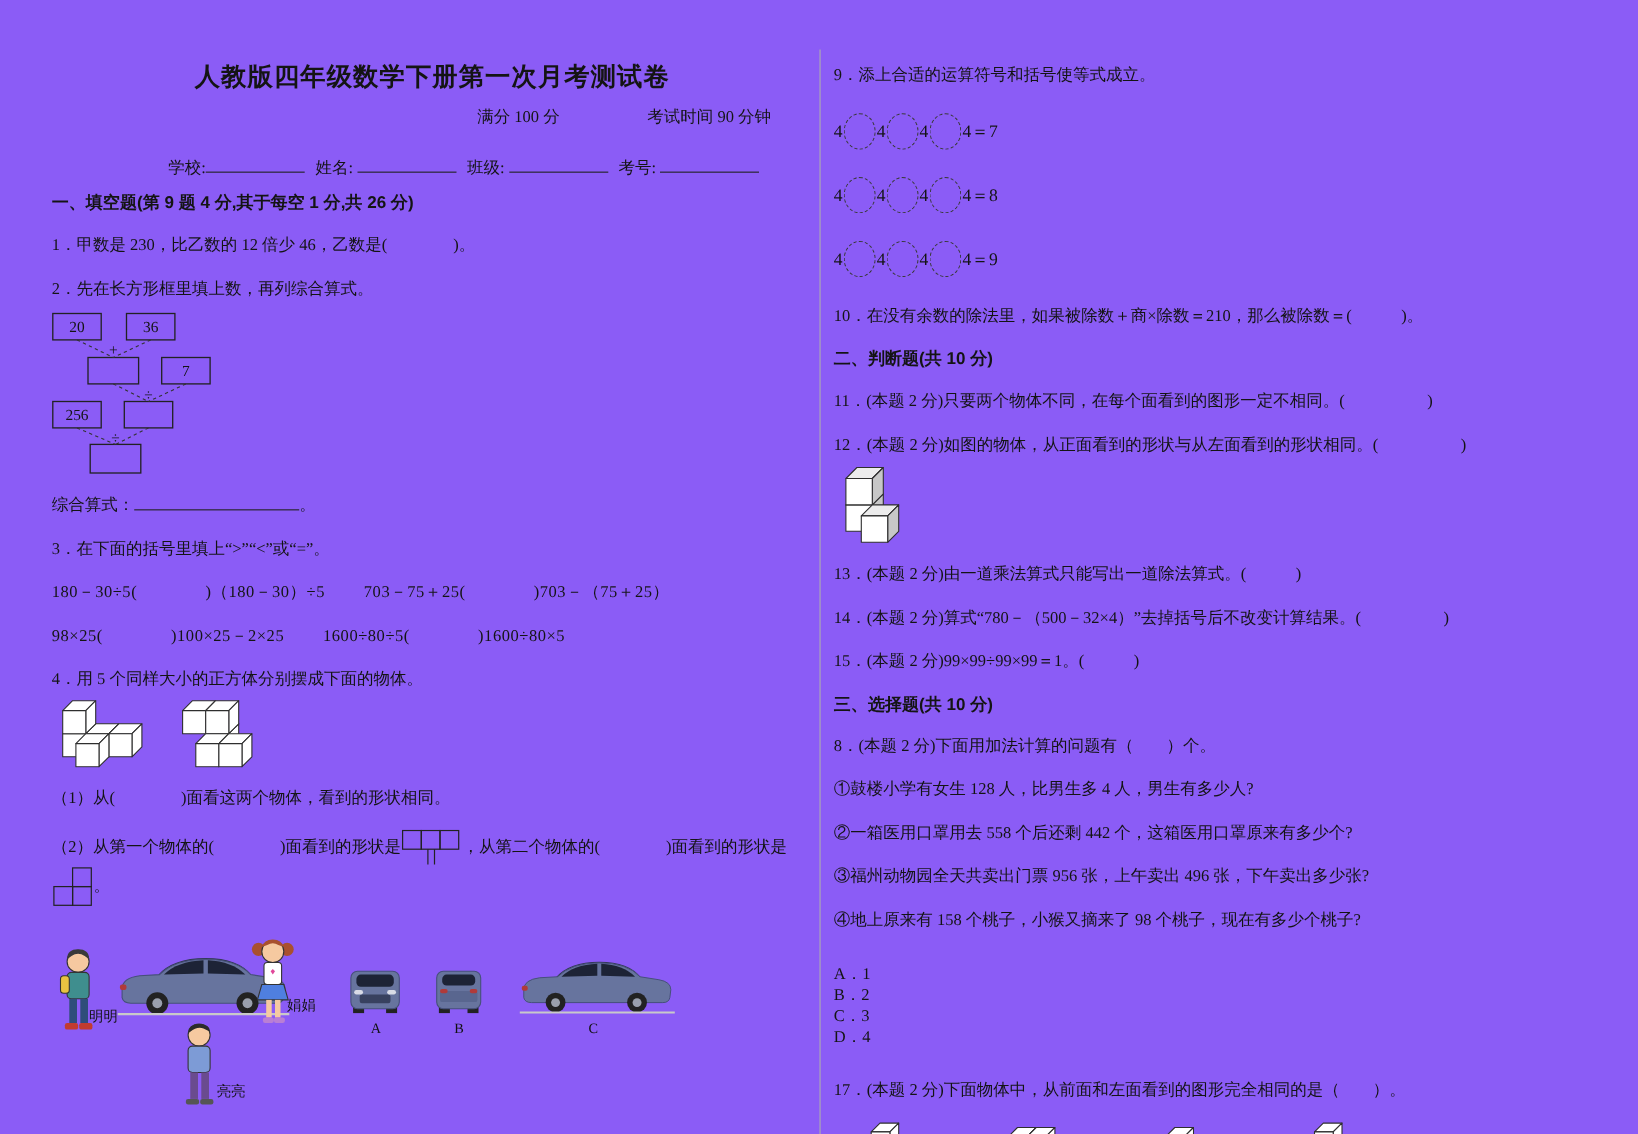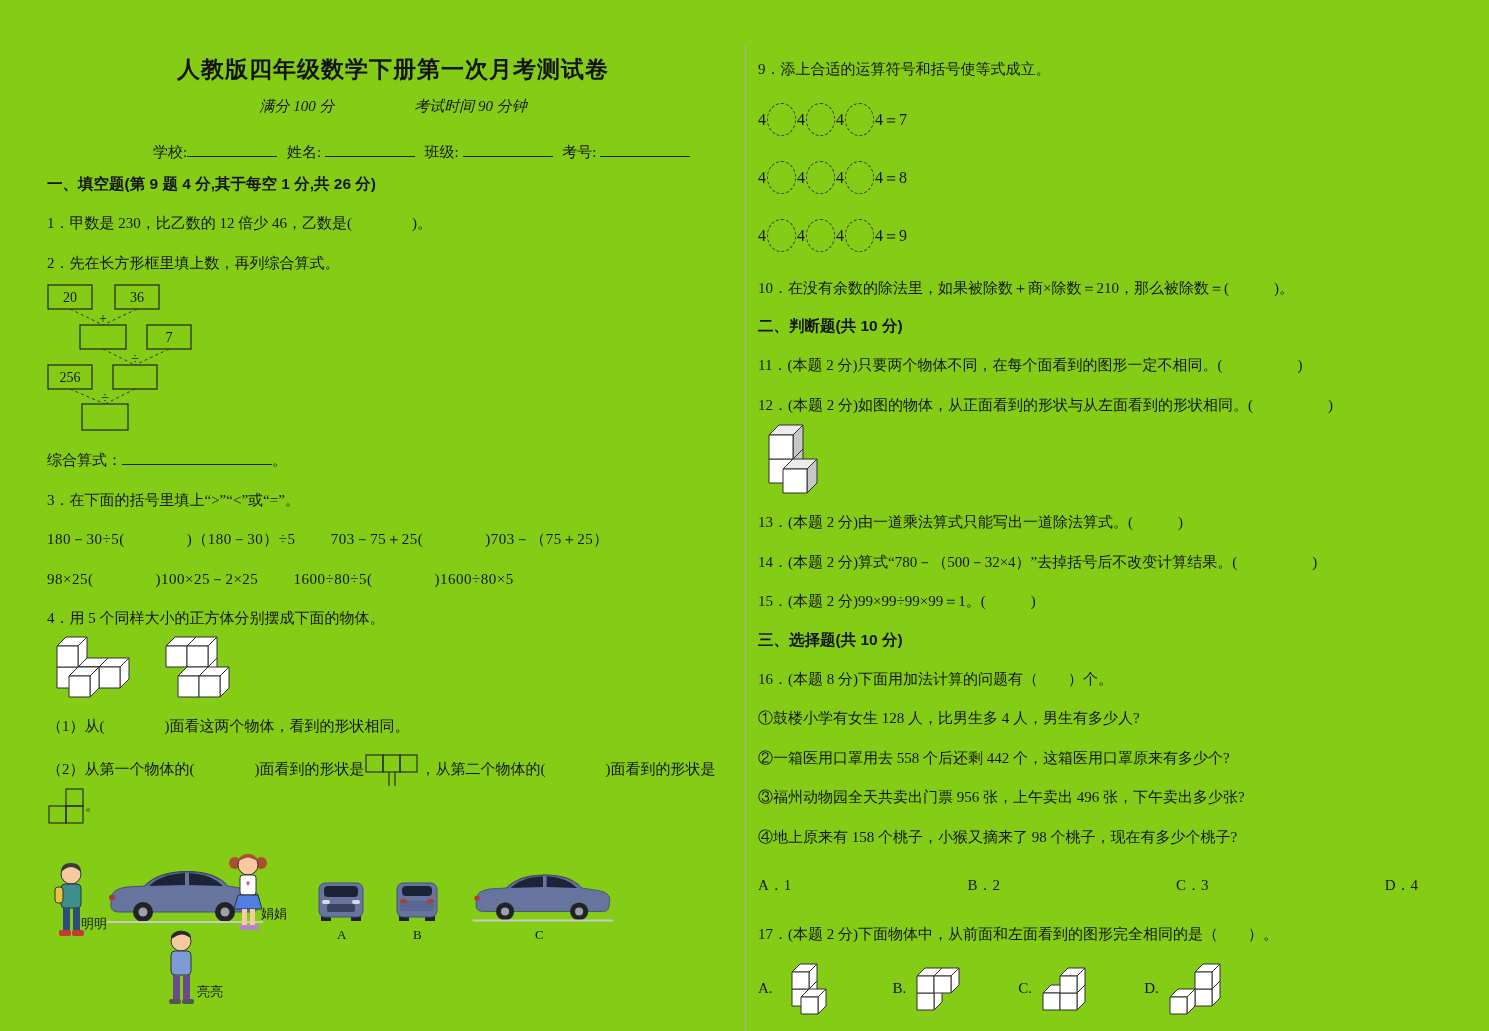--- a/index.html
+++ b/index.html
@@ -1,41 +1,41 @@
 <!DOCTYPE html>
 <html><head>
 <meta charset="utf-8">
 <style>
   html,body{margin:0;padding:0;background:#fff;}
-  .page{position:relative;width:1489px;height:1031px;background:#84cc16;overflow:hidden;
+  .page{position:relative;width:1489px;height:1031px;background:#8b5cf6;overflow:hidden;
         font-family:"Liberation Serif","DejaVu Serif",serif;font-size:15px;color:#141414;}
   .divider{position:absolute;left:745px;top:45px;width:1px;height:986px;background:#adadad;}
   .col-left{position:absolute;left:47px;top:38px;width:692px;}
   .col-right{position:absolute;left:758px;top:38px;width:706px;}
   .title{text-align:center;font-family:"Liberation Sans","DejaVu Sans",sans-serif;
          font-weight:bold;font-size:23px;margin:16px 0 12px;letter-spacing:1px;}
-  .subtitle{text-align:center;margin:6px 0 26px;font-style:italic;}
+  .subtitle{text-align:right;margin:6px 0 26px;}
   .subtitle span{margin:0 38px;}
   .info-line{margin:18px 0 8px;padding-left:106px;white-space:nowrap;}
   .blank{display:inline-block;border-bottom:1px solid #222;height:14px;vertical-align:baseline;}
   .blank.w90{width:90px;margin-right:6px;}
   .blank.w140{width:150px;}
   .sec-title{font-family:"Liberation Sans","DejaVu Sans",sans-serif;font-weight:bold;
              font-size:15.5px;margin:12px 0 10px;}
   p.q{margin:17px 0;line-height:1.5;}
   .formula-line{margin:14px 0;}
   .expr{letter-spacing:.5px;}
   .fig-row{display:flex;align-items:flex-end;gap:26px;margin:6px 0 4px;}
   .inline-svg{vertical-align:middle;}
   
   .eq{margin:22px 0;font-size:16px;}
   .circ{display:inline-block;width:27px;height:31px;border:1.6px dashed #3a3a3a;
         border-radius:50%;vertical-align:middle;margin:0 1px 3px 1px;}
   
-  .choices4{display:flex;width:660px;justify-content:space-between;margin:28px 0;}
+  .choices4{display:flex;width:660px;justify-content:space-between;margin:28px 0;flex-direction:column;}
   .q17-row{display:flex;align-items:center;gap:14px;margin:10px 0 4px;}
   .q17-row .opt{display:flex;align-items:center;gap:10px;margin-right:44px;}
   
   .diagram{margin:4px 0 0 0;}
   
   .scene{position:relative;height:168px;margin:4px 0 6px;}
   .scene .abs{position:absolute;}
   .scene .lbl{position:absolute;font-size:13px;color:#111;}
   .cube-fig{display:inline-block;line-height:0;}
   .seg{line-height:1.9;}
@@ -293,21 +293,21 @@
             <polygon points="25,69 49,69 49,45 25,45" fill="#ffffff" stroke="#2e2e2e" stroke-width="1" stroke-linejoin="round"></polygon>
           </svg></span>
     </div>
 
     <p class="q">13．(本题 2 分)由一道乘法算式只能写出一道除法算式。(　　　)</p>
     <p class="q">14．(本题 2 分)算式“780－（500－32×4）”去掉括号后不改变计算结果。(　　　　　)</p>
     <p class="q">15．(本题 2 分)99×99÷99×99＝1。(　　　)</p>
 
     <div class="sec-title">三、选择题(共 10 分)</div>
 
-    <p class="q">16．(本题 8 分)下面用加法计算的问题有（　　）个。</p>
+    <p class="q">8．(本题 2 分)下面用加法计算的问题有（　　）个。</p>
     <p class="q">①鼓楼小学有女生 128 人，比男生多 4 人，男生有多少人?</p>
     <p class="q">②一箱医用口罩用去 558 个后还剩 442 个，这箱医用口罩原来有多少个?</p>
     <p class="q">③福州动物园全天共卖出门票 956 张，上午卖出 496 张，下午卖出多少张?</p>
     <p class="q">④地上原来有 158 个桃子，小猴又摘来了 98 个桃子，现在有多少个桃子?</p>
 
     <div class="choices4">
       <span>A．1</span>
       <span>B．2</span>
       <span>C．3</span>
       <span>D．4</span>

